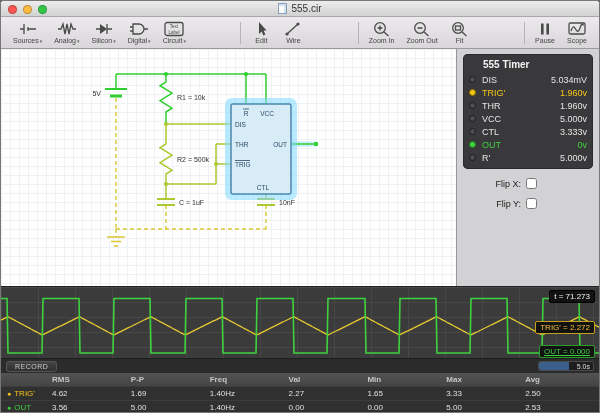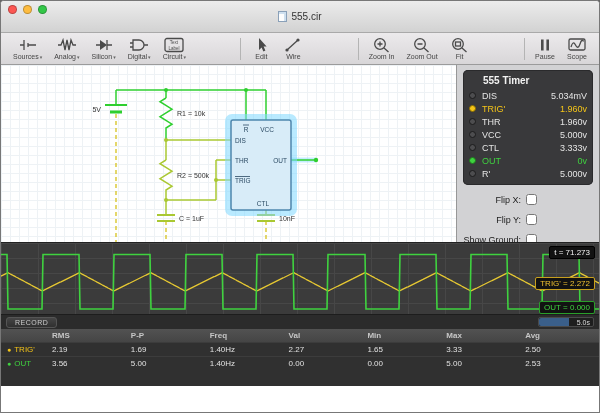--- a/index.html
+++ b/index.html
@@ -1,21 +1,21 @@
 <!DOCTYPE html>
 <html><head>
 <meta charset="utf-8">
 <style>
   * { margin:0; padding:0; box-sizing:border-box; }
   body { font-family:"Liberation Sans", sans-serif; background:#666; }
   #app { width:600px; height:413px; position:relative; overflow:hidden; background:#fff;
          border:1px solid #777; border-radius:4px 4px 0 0; }
 
   
-  #titlebar { height:32px; background:linear-gradient(#ececec,#d2d2d2); border-bottom:1px solid #a9a9a9;
+  #titlebar { height:16px; background:linear-gradient(#ececec,#d2d2d2); border-bottom:1px solid #a9a9a9;
               position:relative; display:flex; align-items:center; justify-content:center; }
   .lights { position:absolute; left:7px; top:4px; display:flex; gap:6px; }
   .light { width:9px; height:9px; border-radius:50%; border:1px solid rgba(0,0,0,.25); }
   .light.red{ background:#fc5753;} .light.yel{ background:#fdbc40;} .light.grn{ background:#33c748;}
   #titlebar .title { font-size:10px; color:#333; display:flex; align-items:center; gap:4px; }
   .docicon { width:9px; height:11px; background:#fdfdfd; border:1px solid #8aa0b8; display:inline-block;
              box-shadow:inset -2px 2px 0 #cfe0ef; }
 
   
   #toolbar { height:32px; background:linear-gradient(#eceaec 0%, #d8d6d8 100%); border-bottom:1px solid #9b9b9b;
@@ -24,21 +24,21 @@
   .ticon { height:16px; }
   .ticon svg { display:block; }
   .tcap { font-size:7px; color:#444; white-space:nowrap; line-height:8px; }
   .caret { font-size:5px; color:#666; margin-left:1px; }
   .tsep { width:1px; background:#b4b4b4; margin:4px 4px; }
   .tspacer { flex:1; }
   .istroke { stroke:#4a4a4a; fill:none; stroke-width:1.3; }
   .ifill { fill:#4a4a4a; stroke:none; }
 
   
-  #main { height:177px; display:flex; }
+  #main { height:237px; display:flex; }
   #canvas { width:455px; height:237px; position:relative; background:#fff;
     background-image:
       repeating-linear-gradient(to right, #eef2f5 0 1px, transparent 1px 9px),
       repeating-linear-gradient(to bottom, #eef2f5 0 1px, transparent 1px 9px); }
   #canvas svg { position:absolute; left:0; top:0; }
   .complabel { font-size:7px; fill:#333; }
   .pinlabel { font-size:6.5px; fill:#2b4a63; }
 
   
   #sidebar { flex:1; background:#d2d2d4; border-left:1px solid #979797; font-size:9px; }
@@ -63,21 +63,21 @@
   
   #scope { height:72px; position:relative; background:#3b3b3b; border-top:1px solid #222;
     background-image:
       repeating-linear-gradient(to right, #474747 0 1px, transparent 1px 37px),
       repeating-linear-gradient(to bottom, #474747 0 1px, transparent 1px 15px); }
   #scope svg { position:absolute; left:0; top:0; }
   .scopebox { position:absolute; font-size:8px; padding:0 4px; line-height:11px; border-radius:2px;
               background:#121212; white-space:nowrap; }
   #tbox { right:4px; top:3px; color:#f2f2f2; border:1px solid #000; }
   #trigbox { right:4px; top:34px; color:#f0c030; border:1px solid #c79f1e;text-align:center; }
-  #outbox { right:4px; top:58px; color:#3fd23f; border:1px solid #2a9e2a; }
+  #outbox { right:4px; top:58px; color:#3fd23f; border:1px solid #2a9e2a;text-decoration:underline; }
 
   
   #recordbar { height:15px; background:#2b2b2b; border-top:1px solid #1d1d1d; display:flex; align-items:center; padding:0 5px; }
   .recbtn { background:linear-gradient(#454545,#303030); border:1px solid #555; border-radius:3px;
             color:#c9c9c9; font-size:7px; letter-spacing:.5px; padding:1px 8px; }
   .timebase { margin-left:auto; width:56px; height:10px; background:#1e1e1e; border:1px solid #4a4a4a; border-radius:2px;
               position:relative; color:#ddd; font-size:7px; text-align:right; padding-right:3px; line-height:9px; }
   .timebase .fill { position:absolute; left:0; top:0; bottom:0; width:55%; background:#3a5f8a; border-radius:2px 0 0 2px; }
   .timebase .tlab { position:relative; }
 
@@ -356,24 +356,20 @@
       </div>
 
       <div class="ctrl-row cb-row">
         <label>Flip X:</label>
         <input type="checkbox" style="">
       </div>
       <div class="ctrl-row cb-row">
         <label>Flip Y:</label>
         <input type="checkbox" style="">
       </div>
-      <div class="ctrl-row cb-row">
-        <label>Show Ground:</label>
-        <input type="checkbox" style="">
-      </div>
     </div>
   </div>
 
   <div id="scope">
     <svg id="scope-traces" width="600" height="72">
         <polyline points="0,33.1 1,32.6 2,32.1 3,31.6 4,31.1 5,30.6 6,30.2 7,29.7 8,30.2 9,30.8 10,31.3 11,31.8 12,32.4 13,32.9 14,33.4 15,34.0 16,34.5 17,35.0 18,35.6 19,36.1 20,36.6 21,37.2 22,37.7 23,38.2 24,38.8 25,39.3 26,39.8 27,40.4 28,40.9 29,41.4 30,42.0 31,42.5 32,43.1 33,43.6 34,44.1 35,44.7 36,45.2 37,45.7 38,46.3 39,46.8 40,47.3 41,47.9 42,47.6 43,47.1 44,46.6 45,46.2 46,45.7 47,45.2 48,44.7 49,44.2 50,43.7 51,43.2 52,42.7 53,42.2 54,41.7 55,41.2 56,40.7 57,40.2 58,39.7 59,39.2 60,38.8 61,38.3 62,37.8 63,37.3 64,36.8 65,36.3 66,35.8 67,35.3 68,34.8 69,34.3 70,33.8 71,33.3 72,32.8 73,32.3 74,31.8 75,31.4 76,30.9 77,30.4 78,29.9 79,30.0 80,30.5 81,31.1 82,31.6 83,32.1 84,32.7 85,33.2 86,33.7 87,34.3 88,34.8 89,35.3 90,35.9 91,36.4 92,36.9 93,37.5 94,38.0 95,38.5 96,39.1 97,39.6 98,40.1 99,40.7 100,41.2 101,41.8 102,42.3 103,42.8 104,43.4 105,43.9 106,44.4 107,45.0 108,45.5 109,46.0 110,46.6 111,47.1 112,47.6 113,47.8 114,47.4 115,46.9 116,46.4 117,45.9 118,45.4 119,44.9 120,44.4 121,43.9 122,43.4 123,42.9 124,42.4 125,41.9 126,41.4 127,40.9 128,40.4 129,40.0 130,39.5 131,39.0 132,38.5 133,38.0 134,37.5 135,37.0 136,36.5 137,36.0 138,35.5 139,35.0 140,34.5 141,34.0 142,33.5 143,33.0 144,32.5 145,32.1 146,31.6 147,31.1 148,30.6 149,30.1 150,29.8 151,30.3 152,30.8 153,31.4 154,31.9 155,32.4 156,33.0 157,33.5 158,34.0 159,34.6 160,35.1 161,35.6 162,36.2 163,36.7 164,37.2 165,37.8 166,38.3 167,38.9 168,39.4 169,39.9 170,40.5 171,41.0 172,41.5 173,42.1 174,42.6 175,43.1 176,43.7 177,44.2 178,44.7 179,45.3 180,45.8 181,46.3 182,46.9 183,47.4 184,47.9 185,47.6 186,47.1 187,46.6 188,46.1 189,45.6 190,45.1 191,44.6 192,44.1 193,43.6 194,43.1 195,42.6 196,42.1 197,41.6 198,41.1 199,40.7 200,40.2 201,39.7 202,39.2 203,38.7 204,38.2 205,37.7 206,37.2 207,36.7 208,36.2 209,35.7 210,35.2 211,34.7 212,34.2 213,33.7 214,33.3 215,32.8 216,32.3 217,31.8 218,31.3 219,30.8 220,30.3 221,29.8 222,30.1 223,30.6 224,31.1 225,31.7 226,32.2 227,32.7 228,33.3 229,33.8 230,34.3 231,34.9 232,35.4 233,35.9 234,36.5 235,37.0 236,37.6 237,38.1 238,38.6 239,39.2 240,39.7 241,40.2 242,40.8 243,41.3 244,41.8 245,42.4 246,42.9 247,43.4 248,44.0 249,44.5 250,45.0 251,45.6 252,46.1 253,46.6 254,47.2 255,47.7 256,47.8 257,47.3 258,46.8 259,46.3 260,45.8 261,45.3 262,44.8 263,44.3 264,43.8 265,43.3 266,42.8 267,42.3 268,41.9 269,41.4 270,40.9 271,40.4 272,39.9 273,39.4 274,38.9 275,38.4 276,37.9 277,37.4 278,36.9 279,36.4 280,35.9 281,35.4 282,34.9 283,34.5 284,34.0 285,33.5 286,33.0 287,32.5 288,32.0 289,31.5 290,31.0 291,30.5 292,30.0 293,29.8 294,30.4 295,30.9 296,31.4 297,32.0 298,32.5 299,33.0 300,33.6 301,34.1 302,34.7 303,35.2 304,35.7 305,36.3 306,36.8 307,37.3 308,37.9 309,38.4 310,38.9 311,39.5 312,40.0 313,40.5 314,41.1 315,41.6 316,42.1 317,42.7 318,43.2 319,43.7 320,44.3 321,44.8 322,45.3 323,45.9 324,46.4 325,46.9 326,47.5 327,48.0 328,47.5 329,47.0 330,46.5 331,46.0 332,45.5 333,45.0 334,44.5 335,44.0 336,43.5 337,43.1 338,42.6 339,42.1 340,41.6 341,41.1 342,40.6 343,40.1 344,39.6 345,39.1 346,38.6 347,38.1 348,37.6 349,37.1 350,36.6 351,36.1 352,35.7 353,35.2 354,34.7 355,34.2 356,33.7 357,33.2 358,32.7 359,32.2 360,31.7 361,31.2 362,30.7 363,30.2 364,29.7 365,30.1 366,30.7 367,31.2 368,31.7 369,32.3 370,32.8 371,33.4 372,33.9 373,34.4 374,35.0 375,35.5 376,36.0 377,36.6 378,37.1 379,37.6 380,38.2 381,38.7 382,39.2 383,39.8 384,40.3 385,40.8 386,41.4 387,41.9 388,42.4 389,43.0 390,43.5 391,44.0 392,44.6 393,45.1 394,45.6 395,46.2 396,46.7 397,47.3 398,47.8 399,47.7 400,47.2 401,46.7 402,46.2 403,45.7 404,45.2 405,44.7 406,44.2 407,43.8 408,43.3 409,42.8 410,42.3 411,41.8 412,41.3 413,40.8 414,40.3 415,39.8 416,39.3 417,38.8 418,38.3 419,37.8 420,37.3 421,36.8 422,36.4 423,35.9 424,35.4 425,34.9 426,34.4 427,33.9 428,33.4 429,32.9 430,32.4 431,31.9 432,31.4 433,30.9 434,30.4 435,29.9 436,29.9 437,30.5 438,31.0 439,31.5 440,32.1 441,32.6 442,33.1 443,33.7 444,34.2 445,34.7 446,35.3 447,35.8 448,36.3 449,36.9 450,37.4 451,37.9 452,38.5 453,39.0 454,39.5 455,40.1 456,40.6 457,41.1 458,41.7 459,42.2 460,42.7 461,43.3 462,43.8 463,44.3 464,44.9 465,45.4 466,46.0 467,46.5 468,47.0 469,47.6 470,47.9 471,47.4 472,46.9 473,46.4 474,45.9 475,45.4 476,45.0 477,44.5 478,44.0 479,43.5 480,43.0 481,42.5 482,42.0 483,41.5 484,41.0 485,40.5 486,40.0 487,39.5 488,39.0 489,38.5 490,38.0 491,37.6 492,37.1 493,36.6 494,36.1 495,35.6 496,35.1 497,34.6 498,34.1 499,33.6 500,33.1 501,32.6 502,32.1 503,31.6 504,31.1 505,30.6 506,30.2 507,29.7 508,30.2 509,30.8 510,31.3 511,31.8 512,32.4 513,32.9 514,33.4 515,34.0 516,34.5 517,35.0 518,35.6 519,36.1 520,36.6 521,37.2 522,37.7 523,38.2 524,38.8 525,39.3 526,39.8 527,40.4 528,40.9 529,41.4 530,42.0 531,42.5 532,43.1 533,43.6 534,44.1 535,44.7 536,45.2 537,45.7 538,46.3 539,46.8 540,47.3 541,47.9 542,47.6 543,47.1 544,46.6 545,46.2 546,45.7 547,45.2 548,44.7 549,44.2 550,43.7 551,43.2 552,42.7 553,42.2 554,41.7 555,41.2 556,40.7 557,40.2 558,39.7 559,39.2 560,38.8 561,38.3 562,37.8 563,37.3 564,36.8 565,36.3 566,35.8 567,35.3 568,34.8 569,34.3 570,33.8 571,33.3 572,32.8 573,32.3 574,31.8 575,31.4 576,30.9 577,30.4 578,29.9 579,30.0 580,30.5 581,31.1 582,31.6 583,32.1 584,32.7 585,33.2 586,33.7 587,34.3 588,34.8 589,35.3 590,35.9 591,36.4 592,36.9 593,37.5 594,38.0 595,38.5 596,39.1 597,39.6 598,40.1 599,40.7 600,41.2" fill="none" stroke="#e6c832" stroke-width="1.3"></polyline>
         <polyline points="0,11.5 1,11.5 2,11.5 3,11.5 4,11.5 5,11.5 6,11.5 7,66.0 8,66.0 9,66.0 10,66.0 11,66.0 12,66.0 13,66.0 14,66.0 15,66.0 16,66.0 17,66.0 18,66.0 19,66.0 20,66.0 21,66.0 22,66.0 23,66.0 24,66.0 25,66.0 26,66.0 27,66.0 28,66.0 29,66.0 30,66.0 31,66.0 32,66.0 33,66.0 34,66.0 35,66.0 36,66.0 37,66.0 38,66.0 39,66.0 40,66.0 41,66.0 42,11.5 43,11.5 44,11.5 45,11.5 46,11.5 47,11.5 48,11.5 49,11.5 50,11.5 51,11.5 52,11.5 53,11.5 54,11.5 55,11.5 56,11.5 57,11.5 58,11.5 59,11.5 60,11.5 61,11.5 62,11.5 63,11.5 64,11.5 65,11.5 66,11.5 67,11.5 68,11.5 69,11.5 70,11.5 71,11.5 72,11.5 73,11.5 74,11.5 75,11.5 76,11.5 77,11.5 78,11.5 79,66.0 80,66.0 81,66.0 82,66.0 83,66.0 84,66.0 85,66.0 86,66.0 87,66.0 88,66.0 89,66.0 90,66.0 91,66.0 92,66.0 93,66.0 94,66.0 95,66.0 96,66.0 97,66.0 98,66.0 99,66.0 100,66.0 101,66.0 102,66.0 103,66.0 104,66.0 105,66.0 106,66.0 107,66.0 108,66.0 109,66.0 110,66.0 111,66.0 112,66.0 113,11.5 114,11.5 115,11.5 116,11.5 117,11.5 118,11.5 119,11.5 120,11.5 121,11.5 122,11.5 123,11.5 124,11.5 125,11.5 126,11.5 127,11.5 128,11.5 129,11.5 130,11.5 131,11.5 132,11.5 133,11.5 134,11.5 135,11.5 136,11.5 137,11.5 138,11.5 139,11.5 140,11.5 141,11.5 142,11.5 143,11.5 144,11.5 145,11.5 146,11.5 147,11.5 148,11.5 149,11.5 150,66.0 151,66.0 152,66.0 153,66.0 154,66.0 155,66.0 156,66.0 157,66.0 158,66.0 159,66.0 160,66.0 161,66.0 162,66.0 163,66.0 164,66.0 165,66.0 166,66.0 167,66.0 168,66.0 169,66.0 170,66.0 171,66.0 172,66.0 173,66.0 174,66.0 175,66.0 176,66.0 177,66.0 178,66.0 179,66.0 180,66.0 181,66.0 182,66.0 183,66.0 184,66.0 185,11.5 186,11.5 187,11.5 188,11.5 189,11.5 190,11.5 191,11.5 192,11.5 193,11.5 194,11.5 195,11.5 196,11.5 197,11.5 198,11.5 199,11.5 200,11.5 201,11.5 202,11.5 203,11.5 204,11.5 205,11.5 206,11.5 207,11.5 208,11.5 209,11.5 210,11.5 211,11.5 212,11.5 213,11.5 214,11.5 215,11.5 216,11.5 217,11.5 218,11.5 219,11.5 220,11.5 221,11.5 222,66.0 223,66.0 224,66.0 225,66.0 226,66.0 227,66.0 228,66.0 229,66.0 230,66.0 231,66.0 232,66.0 233,66.0 234,66.0 235,66.0 236,66.0 237,66.0 238,66.0 239,66.0 240,66.0 241,66.0 242,66.0 243,66.0 244,66.0 245,66.0 246,66.0 247,66.0 248,66.0 249,66.0 250,66.0 251,66.0 252,66.0 253,66.0 254,66.0 255,66.0 256,11.5 257,11.5 258,11.5 259,11.5 260,11.5 261,11.5 262,11.5 263,11.5 264,11.5 265,11.5 266,11.5 267,11.5 268,11.5 269,11.5 270,11.5 271,11.5 272,11.5 273,11.5 274,11.5 275,11.5 276,11.5 277,11.5 278,11.5 279,11.5 280,11.5 281,11.5 282,11.5 283,11.5 284,11.5 285,11.5 286,11.5 287,11.5 288,11.5 289,11.5 290,11.5 291,11.5 292,11.5 293,66.0 294,66.0 295,66.0 296,66.0 297,66.0 298,66.0 299,66.0 300,66.0 301,66.0 302,66.0 303,66.0 304,66.0 305,66.0 306,66.0 307,66.0 308,66.0 309,66.0 310,66.0 311,66.0 312,66.0 313,66.0 314,66.0 315,66.0 316,66.0 317,66.0 318,66.0 319,66.0 320,66.0 321,66.0 322,66.0 323,66.0 324,66.0 325,66.0 326,66.0 327,11.5 328,11.5 329,11.5 330,11.5 331,11.5 332,11.5 333,11.5 334,11.5 335,11.5 336,11.5 337,11.5 338,11.5 339,11.5 340,11.5 341,11.5 342,11.5 343,11.5 344,11.5 345,11.5 346,11.5 347,11.5 348,11.5 349,11.5 350,11.5 351,11.5 352,11.5 353,11.5 354,11.5 355,11.5 356,11.5 357,11.5 358,11.5 359,11.5 360,11.5 361,11.5 362,11.5 363,11.5 364,11.5 365,66.0 366,66.0 367,66.0 368,66.0 369,66.0 370,66.0 371,66.0 372,66.0 373,66.0 374,66.0 375,66.0 376,66.0 377,66.0 378,66.0 379,66.0 380,66.0 381,66.0 382,66.0 383,66.0 384,66.0 385,66.0 386,66.0 387,66.0 388,66.0 389,66.0 390,66.0 391,66.0 392,66.0 393,66.0 394,66.0 395,66.0 396,66.0 397,66.0 398,66.0 399,11.5 400,11.5 401,11.5 402,11.5 403,11.5 404,11.5 405,11.5 406,11.5 407,11.5 408,11.5 409,11.5 410,11.5 411,11.5 412,11.5 413,11.5 414,11.5 415,11.5 416,11.5 417,11.5 418,11.5 419,11.5 420,11.5 421,11.5 422,11.5 423,11.5 424,11.5 425,11.5 426,11.5 427,11.5 428,11.5 429,11.5 430,11.5 431,11.5 432,11.5 433,11.5 434,11.5 435,11.5 436,66.0 437,66.0 438,66.0 439,66.0 440,66.0 441,66.0 442,66.0 443,66.0 444,66.0 445,66.0 446,66.0 447,66.0 448,66.0 449,66.0 450,66.0 451,66.0 452,66.0 453,66.0 454,66.0 455,66.0 456,66.0 457,66.0 458,66.0 459,66.0 460,66.0 461,66.0 462,66.0 463,66.0 464,66.0 465,66.0 466,66.0 467,66.0 468,66.0 469,66.0 470,11.5 471,11.5 472,11.5 473,11.5 474,11.5 475,11.5 476,11.5 477,11.5 478,11.5 479,11.5 480,11.5 481,11.5 482,11.5 483,11.5 484,11.5 485,11.5 486,11.5 487,11.5 488,11.5 489,11.5 490,11.5 491,11.5 492,11.5 493,11.5 494,11.5 495,11.5 496,11.5 497,11.5 498,11.5 499,11.5 500,11.5 501,11.5 502,11.5 503,11.5 504,11.5 505,11.5 506,11.5 507,66.0 508,66.0 509,66.0 510,66.0 511,66.0 512,66.0 513,66.0 514,66.0 515,66.0 516,66.0 517,66.0 518,66.0 519,66.0 520,66.0 521,66.0 522,66.0 523,66.0 524,66.0 525,66.0 526,66.0 527,66.0 528,66.0 529,66.0 530,66.0 531,66.0 532,66.0 533,66.0 534,66.0 535,66.0 536,66.0 537,66.0 538,66.0 539,66.0 540,66.0 541,66.0 542,11.5 543,11.5 544,11.5 545,11.5 546,11.5 547,11.5 548,11.5 549,11.5 550,11.5 551,11.5 552,11.5 553,11.5 554,11.5 555,11.5 556,11.5 557,11.5 558,11.5 559,11.5 560,11.5 561,11.5 562,11.5 563,11.5 564,11.5 565,11.5 566,11.5 567,11.5 568,11.5 569,11.5 570,11.5 571,11.5 572,11.5 573,11.5 574,11.5 575,11.5 576,11.5 577,11.5 578,11.5 579,66.0 580,66.0 581,66.0 582,66.0 583,66.0 584,66.0 585,66.0 586,66.0 587,66.0 588,66.0 589,66.0 590,66.0 591,66.0 592,66.0 593,66.0 594,66.0 595,66.0 596,66.0 597,66.0 598,66.0 599,66.0 600,66.0" fill="none" stroke="#3fd23f" stroke-width="1.6"></polyline>
       </svg>
     <div class="scopebox" id="tbox">t = 71.273</div>
     <div class="scopebox" id="trigbox">TRIG' = 2.272</div>
@@ -394,21 +390,21 @@
       <div class="mc">RMS</div>
       <div class="mc">P-P</div>
       <div class="mc">Freq</div>
       <div class="mc">Val</div>
       <div class="mc">Min</div>
       <div class="mc">Max</div>
       <div class="mc">Avg</div>
     </div>
     <div class="mrow">
       <div class="mc c0 nm-y"><span class="dot dot-y">●</span><span>TRIG'</span></div>
-      <div class="mc">2.19</div>
+      <div class="mc">4.62</div>
       <div class="mc">1.69</div>
       <div class="mc">1.40Hz</div>
       <div class="mc">2.27</div>
       <div class="mc">1.65</div>
       <div class="mc">3.33</div>
       <div class="mc">2.50</div>
     </div>
     <div class="mrow">
       <div class="mc c0 nm-g"><span class="dot dot-g">●</span><span>OUT</span></div>
       <div class="mc">3.56</div>

